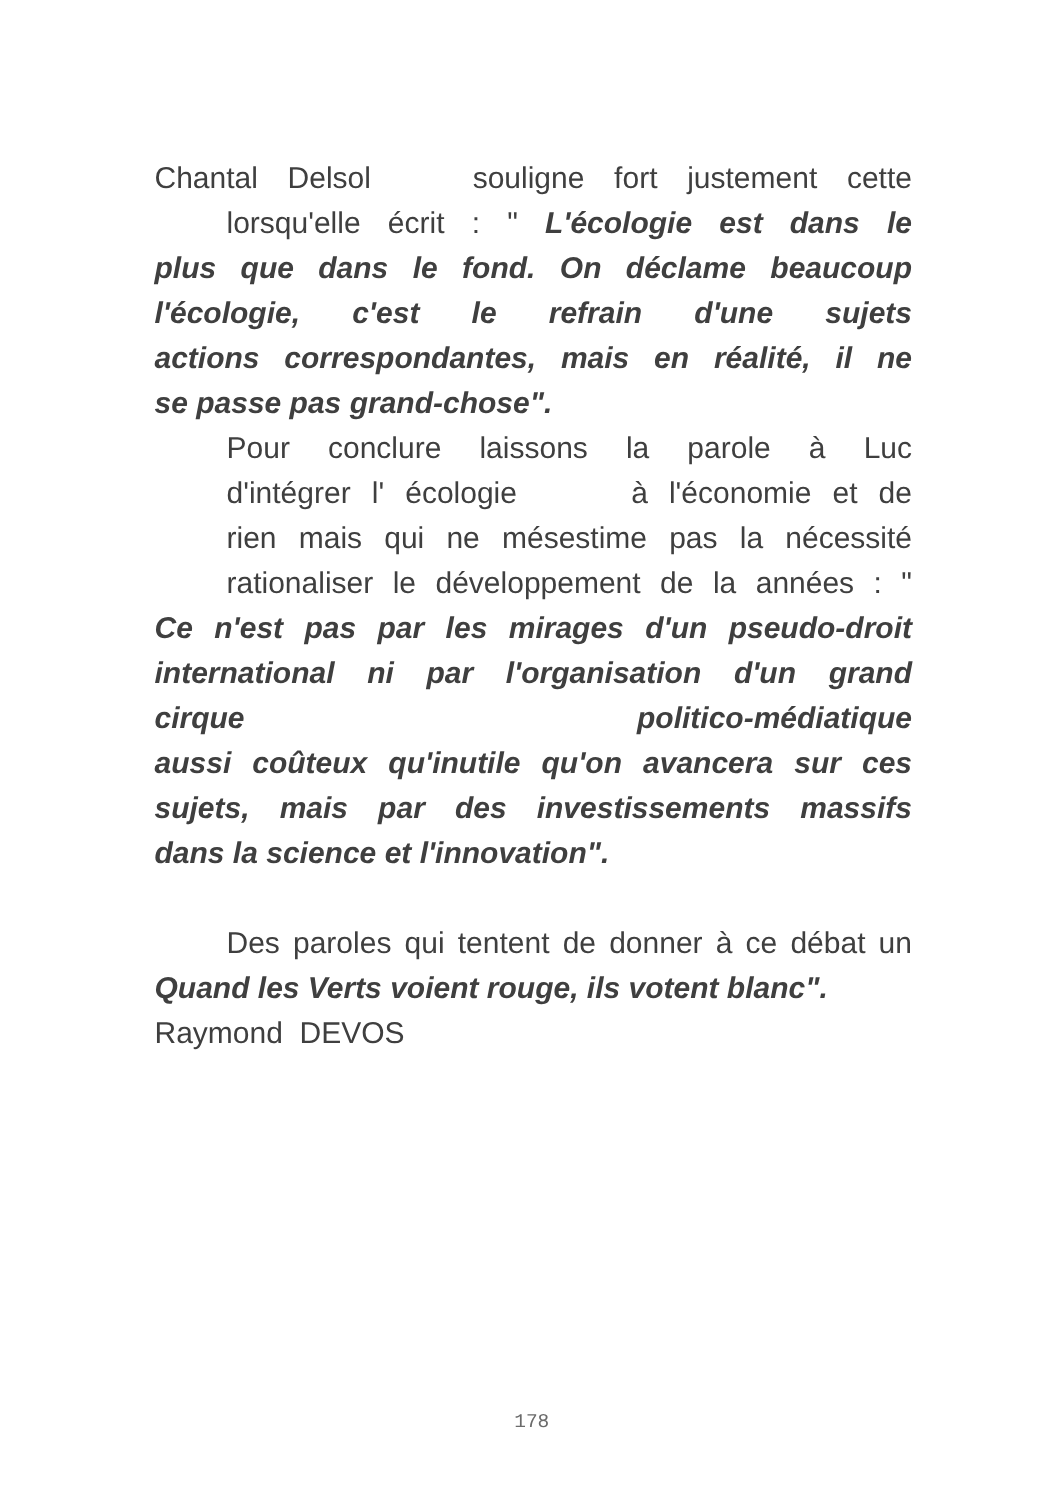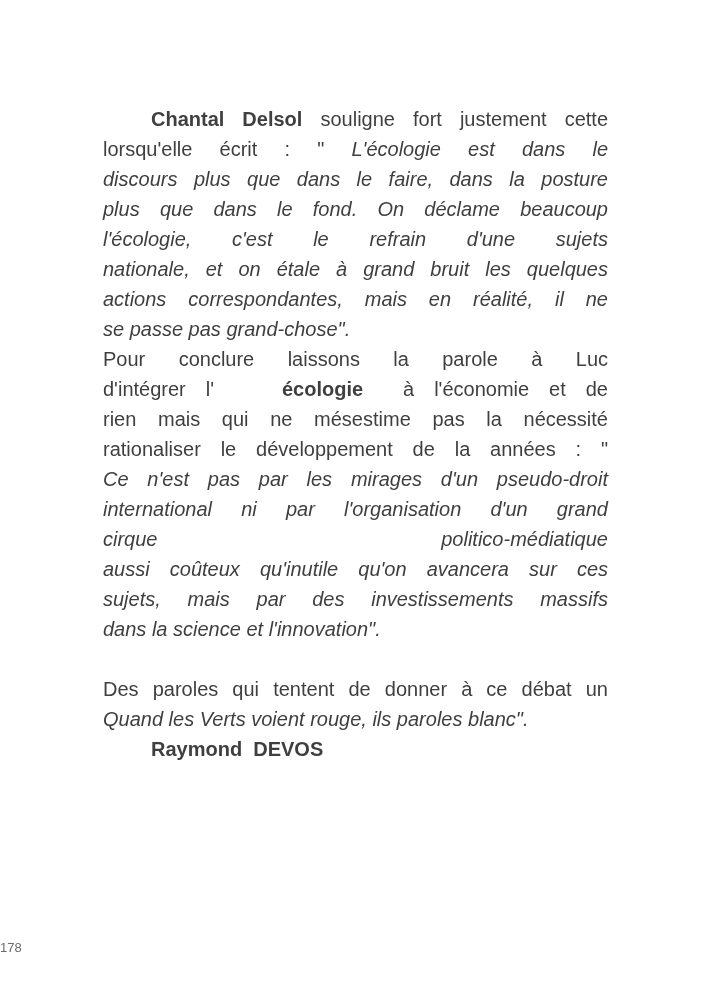--- a/index.html
+++ b/index.html
@@ -29,56 +29,54 @@
     color: #3f3f3f;
   }
   .line {
     text-align: left;
     min-height: 30px;
   }
   .line.just {
     text-align: justify;
     text-align-last: justify;
   }
-  .seg-normal { font-weight: 400; font-style: normal; }
-  .seg-bold   { font-weight: 700; font-style: normal; margin-left: 48px; }
-  .seg-italic { font-weight: 400; font-style: italic; }
+  .seg-normal { font-weight: 400; font-style: normal; margin-left: 48px; }
+  .seg-bold   { font-weight: 400; font-style: normal; }
+  .seg-italic { font-weight: 700; font-style: italic; }
   .page-number {
     position: absolute;
     left: 0;
     top: 940px;
     width: 709px;
-    text-align: left;
-    font-family: Liberation Sans, sans-serif;
+    text-align: center;
+    font-family: Liberation Mono, monospace;
     font-size: 13px;
     color: #6b6b6b;
   }
 </style>
 </head>
 <body style="background: rgb(255, 255, 255);">
 
 <div class="page">
   <div class="text-block" id="doc-body" style="color: rgb(63, 63, 63);">
       <div class="line just"><span class="seg-bold">Chantal Delsol</span><span class="seg-normal"> souligne fort justement cette</span></div>
       <div class="line just"><span class="seg-normal">lorsqu'elle écrit : " </span><span class="seg-italic">L'écologie est dans le</span></div>
-      <div class="line just"><span class="seg-italic">discours plus que dans le faire, dans la posture</span></div>
       <div class="line just"><span class="seg-italic">plus que dans le fond. On déclame beaucoup</span></div>
       <div class="line just"><span class="seg-italic">l'écologie, c'est le refrain d'une sujets</span></div>
-      <div class="line just"><span class="seg-italic">nationale, et on étale à grand bruit les quelques</span></div>
       <div class="line just"><span class="seg-italic">actions correspondantes, mais en réalité, il ne</span></div>
       <div class="line"><span class="seg-italic">se passe pas grand-chose".</span></div>
       <div class="line just"><span class="seg-normal">Pour conclure laissons la parole à Luc</span></div>
       <div class="line just"><span class="seg-normal">d'intégrer l' </span><span class="seg-bold">écologie</span><span class="seg-normal">&nbsp; à l'économie et de</span></div>
       <div class="line just"><span class="seg-normal">rien mais qui ne mésestime pas la nécessité</span></div>
       <div class="line just"><span class="seg-normal">rationaliser le développement de la années : "</span></div>
       <div class="line just"><span class="seg-italic">Ce n'est pas par les mirages d'un pseudo-droit</span></div>
       <div class="line just"><span class="seg-italic">international ni par l'organisation d'un grand</span></div>
       <div class="line just"><span class="seg-italic">cirque politico-médiatique</span></div>
       <div class="line just"><span class="seg-italic">aussi coûteux qu'inutile qu'on avancera sur ces</span></div>
       <div class="line just"><span class="seg-italic">sujets, mais par des investissements massifs</span></div>
       <div class="line"><span class="seg-italic">dans la science et l'innovation".</span></div>
       <div class="line">&nbsp;</div>
       <div class="line just"><span class="seg-normal">Des paroles qui tentent de donner à ce débat un</span></div>
-      <div class="line"><span class="seg-italic">Quand les Verts voient rouge, ils paroles blanc".</span></div>
+      <div class="line"><span class="seg-italic">Quand les Verts voient rouge, ils votent blanc".</span></div>
       <div class="line"><span class="seg-bold">Raymond &nbsp;DEVOS</span></div>
     </div>
   <div class="page-number" style="color: rgb(107, 107, 107);">178</div>
 </div>
 
 </body></html>

